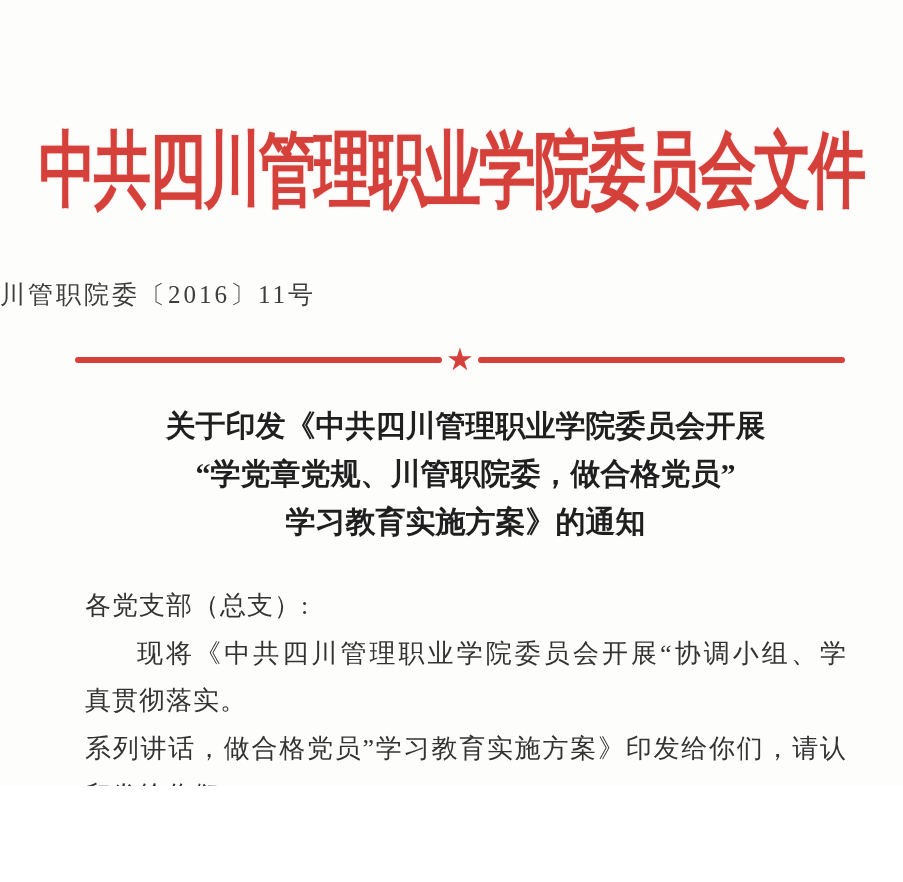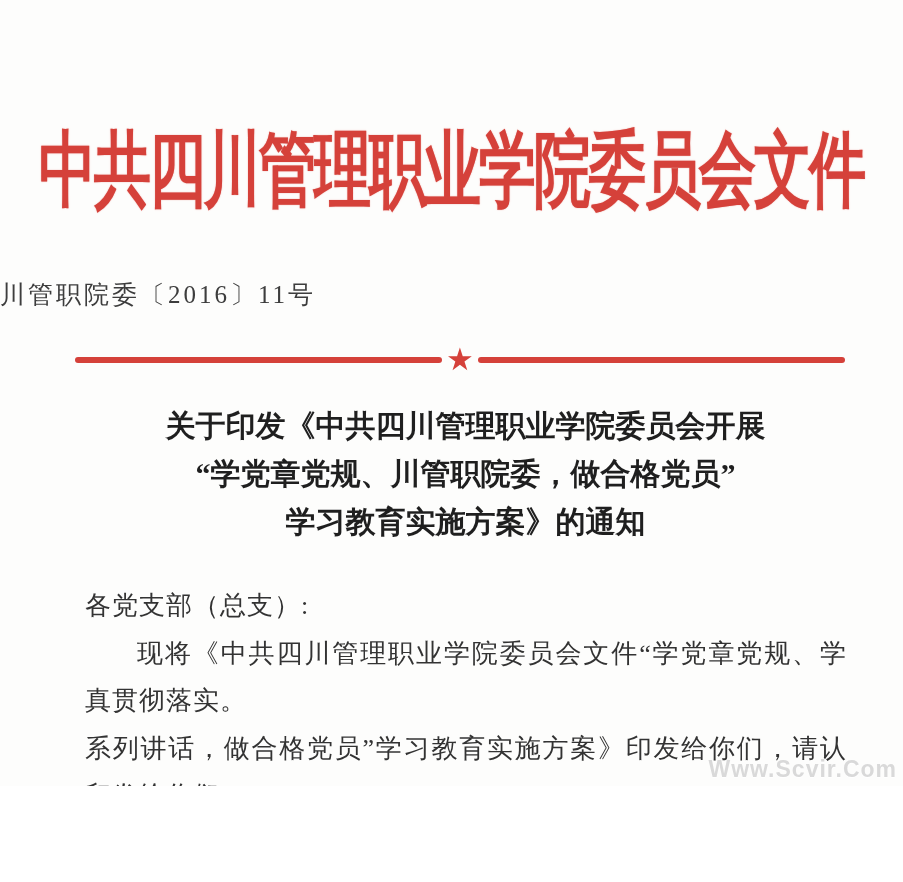--- a/index.html
+++ b/index.html
@@ -135,23 +135,22 @@
   </div>
 
   <div class="subject">
     <div class="subject-line">关于印发《中共四川管理职业学院委员会开展</div>
     <div class="subject-line">“学党章党规、川管职院委，做合格党员”</div>
     <div class="subject-line">学习教育实施方案》的通知</div>
   </div>
 
   <div class="body-text">
     <div class="line">各党支部（总支）:</div>
-    <div class="line indent stretch">现将《中共四川管理职业学院委员会文件“学党章党规、学</div>
+    <div class="line indent stretch">现将《中共四川管理职业学院委员会开展“协调小组、学</div>
     <div class="line">真贯彻落实。</div>
     <div class="line stretch">系列讲话，做合格党员”学习教育实施方案》印发给你们，请认</div>
     <div class="line">印发给你们</div>
   </div>
 
   <div class="smudge"></div>
 
-  <div class="watermark">Www.Scvir.Com</div>
 
 </div>
 
 </body></html>

